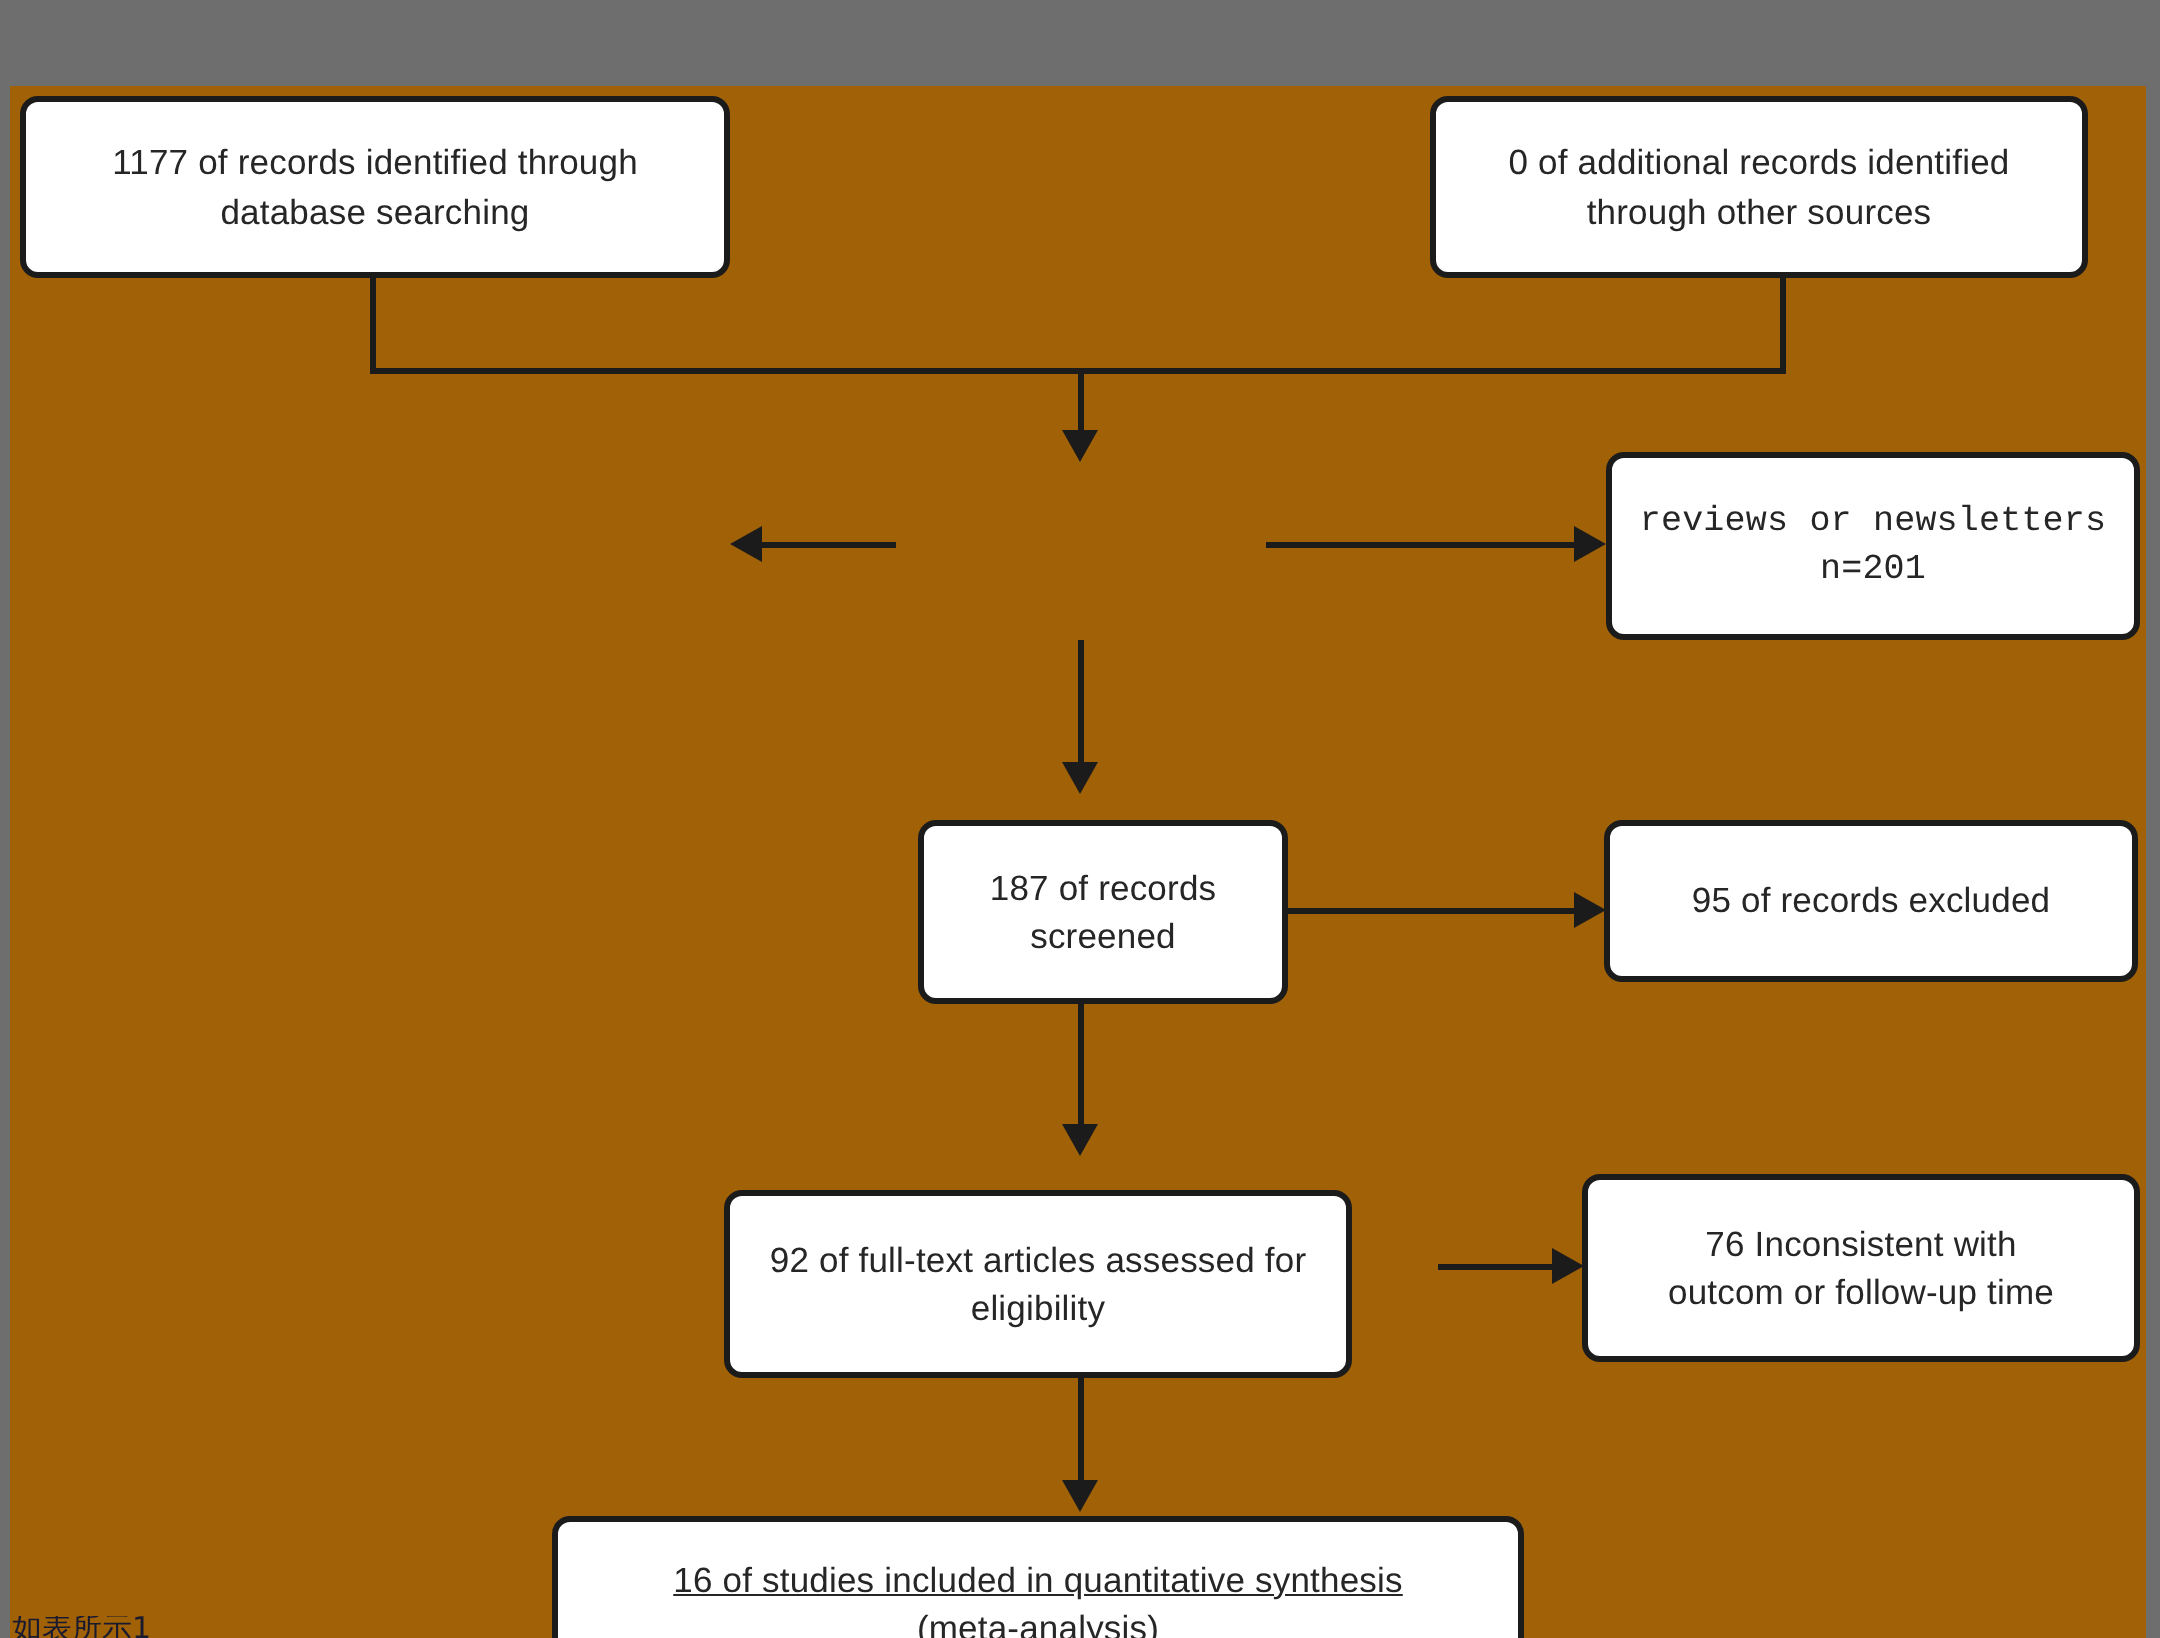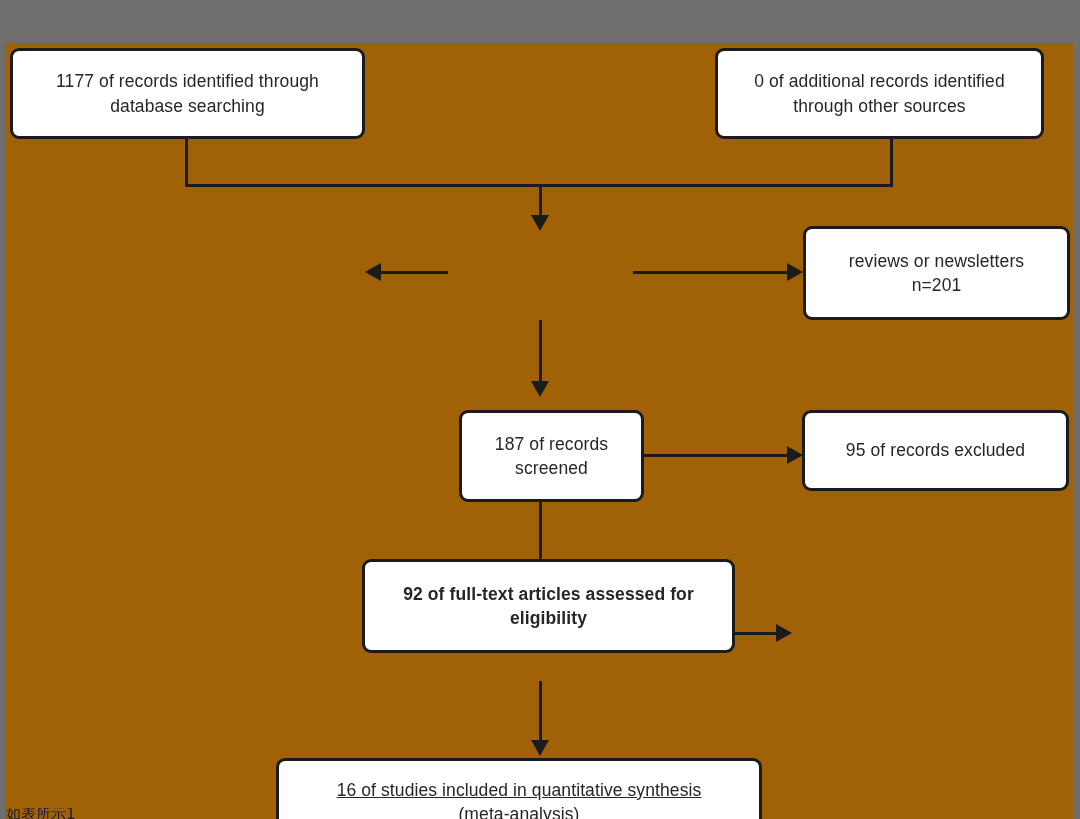--- a/index.html
+++ b/index.html
@@ -86,24 +86,24 @@
     border-top: 9.5px solid transparent;
     border-bottom: 9.5px solid transparent;
     border-right: 16px solid #1b1b1b;
     z-index: 2;
   }
   
   #box-identified-db   { left: 5px;   top: 5px;   width: 355px; height: 91px; }
   #box-identified-other{ left: 710px; top: 5px;   width: 329px; height: 91px; }
   #box-duplicates      { left: 443px; top: 185px; width: 185px; height: 92px; }
   #box-animal-excluded { left: 5px;   top: 183px; width: 355px; height: 94px; }
-  #box-reviews-excluded{ left: 798px; top: 183px; width: 267px; height: 94px; }
+  #box-reviews-excluded{ left: 798px; top: 183px; width: 267px; height: 94px; font-family: Liberation Mono, monospace; }
   #box-screened        { left: 454px; top: 367px; width: 185px; height: 92px; }
   #box-records-excluded{ left: 797px; top: 367px; width: 267px; height: 81px; }
-  #box-fulltext        { left: 357px; top: 516px; width: 373px; height: 94px; font-weight: bold; }
+  #box-fulltext        { left: 357px; top: 552px; width: 314px; height: 94px; }
   #box-inconsistent    { left: 786px; top: 544px; width: 279px; height: 94px; }
   #box-included        { left: 271px; top: 715px; width: 486px; height: 88px; text-decoration: underline; }
 
   .caption-clip {
     position: absolute;
     left: 6px;
     top: 796px;
     width: 300px;
     height: 13px;
     overflow: hidden;
@@ -160,20 +160,22 @@
 
     <div class="hline" style="left:628px; top:411px; width:155px;"></div>
     <div class="arrow-right" style="left:782px; top:403px;"></div>
 
     <div class="vline" style="left:534px; top:459px; height:62px;"></div>
     <div class="arrow-down" style="left:526px; top:519px;"></div>
 
     <div class="box" id="box-fulltext">92 of full-text articles assessed for
 eligibility</div>
 
+    <div class="box" id="box-inconsistent">76 Inconsistent with
+outcom or follow-up time</div>
 
     <div class="hline" style="left:714px; top:589px; width:58px;"></div>
     <div class="arrow-right" style="left:771px; top:581px;"></div>
 
     <div class="vline" style="left:534px; top:638px; height:62px;"></div>
     <div class="arrow-down" style="left:526px; top:697px;"></div>
 
     <div class="box" id="box-included">16 of studies included in quantitative synthesis
 (meta-analysis)</div>
 

